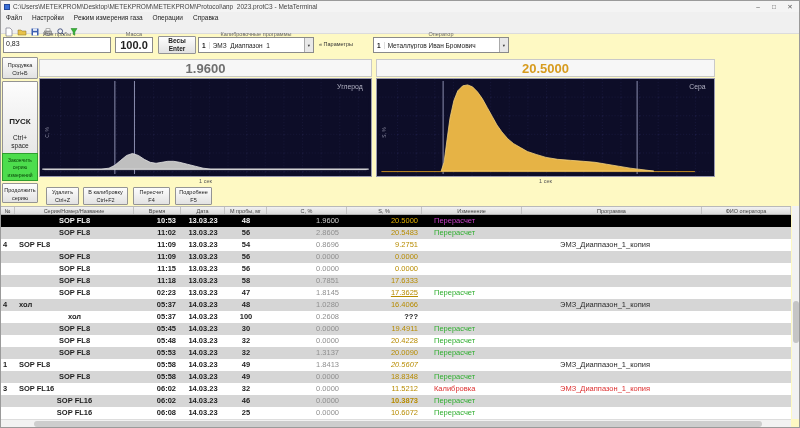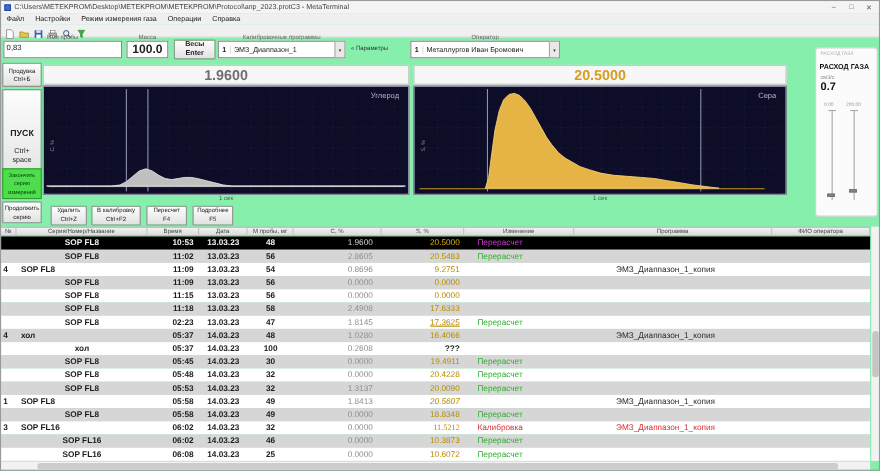--- a/index.html
+++ b/index.html
@@ -1,17 +1,17 @@
 <!DOCTYPE html>
 <html><head>
 <meta charset="utf-8">
 <style>
   * { box-sizing: border-box; margin: 0; padding: 0; }
   body { font-family: "Liberation Sans", sans-serif; background:#888; }
-  .window { position:relative; width:800px; height:428px; background:#86efac; overflow:hidden; border:1px solid #9a9a9a; }
+  .window { position:relative; width:800px; height:428px; background:#fef9c3; overflow:hidden; border:1px solid #9a9a9a; }
   .abs { position:absolute; }
 
   
   .titlebar { position:absolute; left:0; top:0; width:800px; height:11px; background:#f4f4f4; display:flex; align-items:center; padding:0 3px; }
   .titlebar .appicon { width:6px; height:6px; background:#3a6fd8; border:1px solid #24489a; margin-right:3px; flex:0 0 auto; }
   .titlebar .title { font-size:6.5px; color:#444; white-space:nowrap; overflow:hidden; flex:1; }
   .capbtn { font-size:6.5px; color:#555; width:16px; text-align:center; cursor:default; }
 
   
   .menubar { position:absolute; left:0; top:11px; width:800px; height:10px; display:flex; align-items:center; background:#f0f0f0; }
@@ -219,34 +219,20 @@
   </button>
   <button class="btn act-btn" style="left:132px; width:37px;">
     <div>Пересчет</div>
     <div>F4</div>
   </button>
   <button class="btn act-btn" style="left:174px; width:37px;">
     <div>Подробнее</div>
     <div>F5</div>
   </button>
 
-  <div class="gaspanel">
-    <div class="cap">РАСХОД ГАЗА</div>
-    <div class="ttl">РАСХОД ГАЗА</div>
-    <div class="unit">см3/с</div>
-    <div class="val">0.7</div>
-    <div class="s0">0.00</div>
-    <div class="s200">200.00</div>
-    <div class="track" style="left:14px;">
-        <div class="thumb" style="left:-4px; top:76px;"></div>
-      </div>
-    <div class="track" style="left:34px;">
-        <div class="thumb" style="left:-4px; top:72px;"></div>
-      </div>
-  </div>
 
   <div class="tbl-head" id="tblhead">
       <div class="hcell">№</div>
       <div class="hcell">Серия/Номер/Название</div>
       <div class="hcell">Время</div>
       <div class="hcell">Дата</div>
       <div class="hcell">М пробы, мг</div>
       <div class="hcell">C, %</div>
       <div class="hcell">S, %</div>
       <div class="hcell">Изменение</div>
@@ -313,21 +299,21 @@
       <div class="cell c-change"></div>
       <div class="cell c-prog"></div>
       <div class="cell c-fio"></div>
     </div>
       <div class="trow stripe">
       <div class="cell c-no"></div>
       <div class="cell c-name">SOP FL8</div>
       <div class="cell c-time">11:18</div>
       <div class="cell c-date">13.03.23</div>
       <div class="cell c-m">58</div>
-      <div class="cell c-c">2.4908</div>
+      <div class="cell c-c">0.7851</div>
       <div class="cell c-s" style="color: rgb(183, 139, 0);">17.6333</div>
       <div class="cell c-change"></div>
       <div class="cell c-prog"></div>
       <div class="cell c-fio"></div>
     </div>
       <div class="trow">
       <div class="cell c-no"></div>
       <div class="cell c-name">SOP FL8</div>
       <div class="cell c-time">02:23</div>
       <div class="cell c-date">13.03.23</div>
@@ -422,33 +408,33 @@
       <div class="cell c-prog"></div>
       <div class="cell c-fio"></div>
     </div>
       <div class="trow">
       <div class="cell c-no">3</div>
       <div class="cell c-name group">SOP FL16</div>
       <div class="cell c-time">06:02</div>
       <div class="cell c-date">14.03.23</div>
       <div class="cell c-m">32</div>
       <div class="cell c-c">0.0000</div>
-      <div class="cell c-s" style="color: rgb(183, 139, 0); font-family: Liberation Serif, serif;">11.5212</div>
+      <div class="cell c-s" style="color: rgb(183, 139, 0);">11.5212</div>
       <div class="cell c-change" style="color: rgb(221, 47, 47);">Калибровка</div>
       <div class="cell c-prog" style="color: rgb(221, 47, 47);">ЭМЗ_Диаппазон_1_копия</div>
       <div class="cell c-fio"></div>
     </div>
       <div class="trow stripe">
       <div class="cell c-no"></div>
       <div class="cell c-name">SOP FL16</div>
       <div class="cell c-time">06:02</div>
       <div class="cell c-date">14.03.23</div>
       <div class="cell c-m">46</div>
       <div class="cell c-c">0.0000</div>
-      <div class="cell c-s" style="color: rgb(183, 139, 0);">10.3873</div>
+      <div class="cell c-s" style="color: rgb(183, 139, 0); font-weight: bold;">10.3873</div>
       <div class="cell c-change" style="color: rgb(47, 174, 47);">Перерасчет</div>
       <div class="cell c-prog"></div>
       <div class="cell c-fio"></div>
     </div>
       <div class="trow">
       <div class="cell c-no"></div>
       <div class="cell c-name">SOP FL16</div>
       <div class="cell c-time">06:08</div>
       <div class="cell c-date">14.03.23</div>
       <div class="cell c-m">25</div>

